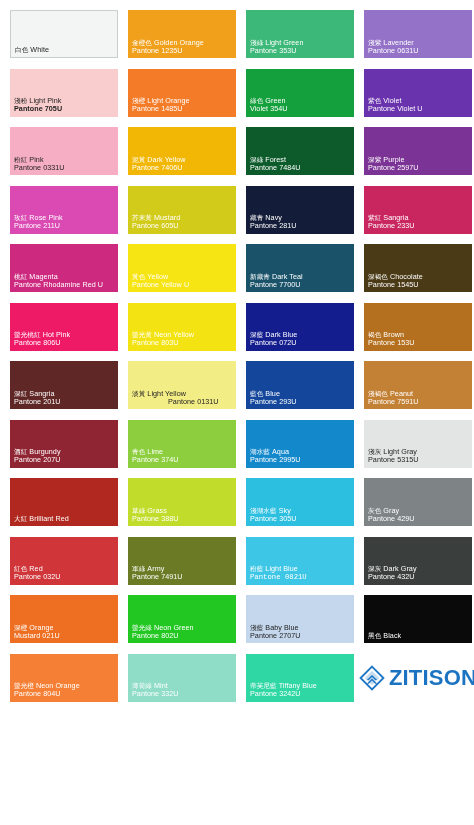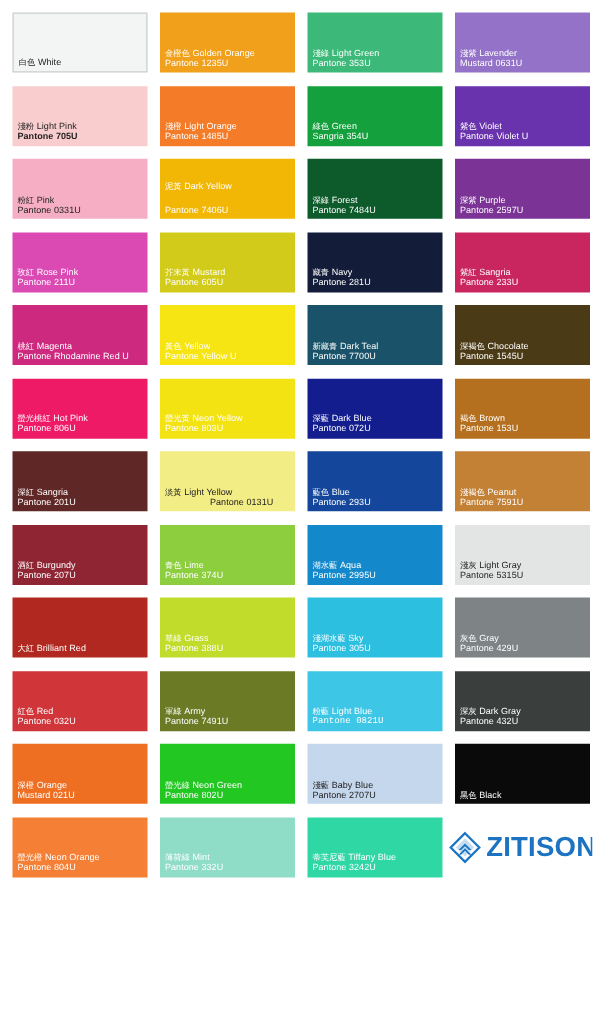--- a/index.html
+++ b/index.html
@@ -81,45 +81,45 @@
       <div class="swatch" title="金橙色 Golden Orange" style="background: rgb(240, 160, 26);">
         <div class="sw-name" style="color: rgb(255, 255, 255);"><span class="cn">金橙色</span> <span>Golden Orange</span></div>
         <div class="sw-code" style="color: rgb(255, 255, 255);">Pantone 1235U</div>
       </div>
       <div class="swatch" title="淺綠 Light Green" style="background: rgb(60, 184, 120);">
         <div class="sw-name" style="color: rgb(255, 255, 255);"><span class="cn">淺綠</span> <span>Light Green</span></div>
         <div class="sw-code" style="color: rgb(255, 255, 255);">Pantone 353U</div>
       </div>
       <div class="swatch" title="淺紫 Lavender" style="background: rgb(147, 114, 200);">
         <div class="sw-name" style="color: rgb(255, 255, 255);"><span class="cn">淺紫</span> <span>Lavender</span></div>
-        <div class="sw-code" style="color: rgb(255, 255, 255);">Mustard 0631U</div>
+        <div class="sw-code" style="color: rgb(255, 255, 255);">Pantone 0631U</div>
       </div>
       <div class="swatch" title="淺粉 Light Pink" style="background: rgb(249, 205, 205);">
         <div class="sw-name" style="color: rgb(34, 34, 34);"><span class="cn">淺粉</span> <span>Light Pink</span></div>
         <div class="sw-code" style="color: rgb(34, 34, 34); font-weight: bold;">Pantone 705U</div>
       </div>
       <div class="swatch" title="淺橙 Light Orange" style="background: rgb(244, 123, 39);">
         <div class="sw-name" style="color: rgb(255, 255, 255);"><span class="cn">淺橙</span> <span>Light Orange</span></div>
         <div class="sw-code" style="color: rgb(255, 255, 255);">Pantone 1485U</div>
       </div>
       <div class="swatch" title="綠色 Green" style="background: rgb(20, 160, 60);">
         <div class="sw-name" style="color: rgb(255, 255, 255);"><span class="cn">綠色</span> <span>Green</span></div>
-        <div class="sw-code" style="color: rgb(255, 255, 255);">Sangria 354U</div>
+        <div class="sw-code" style="color: rgb(255, 255, 255);">Violet 354U</div>
       </div>
       <div class="swatch" title="紫色 Violet" style="background: rgb(106, 51, 174);">
         <div class="sw-name" style="color: rgb(255, 255, 255);"><span class="cn">紫色</span> <span>Violet</span></div>
         <div class="sw-code" style="color: rgb(255, 255, 255);">Pantone Violet U</div>
       </div>
       <div class="swatch" title="粉紅 Pink" style="background: rgb(245, 174, 196);">
         <div class="sw-name" style="color: rgb(34, 34, 34);"><span class="cn">粉紅</span> <span>Pink</span></div>
         <div class="sw-code" style="color: rgb(34, 34, 34);">Pantone 0331U</div>
       </div>
       <div class="swatch" title="泥黃 Dark Yellow" style="background: rgb(242, 183, 5);">
         <div class="sw-name" style="color: rgb(255, 255, 255);"><span class="cn">泥黃</span> <span>Dark Yellow</span></div>
-        <div class="sw-code" style="color: rgb(255, 255, 255); margin-top: 11px;">Pantone 7406U</div>
+        <div class="sw-code" style="color: rgb(255, 255, 255);">Pantone 7406U</div>
       </div>
       <div class="swatch" title="深綠 Forest" style="background: rgb(13, 91, 43);">
         <div class="sw-name" style="color: rgb(255, 255, 255);"><span class="cn">深綠</span> <span>Forest</span></div>
         <div class="sw-code" style="color: rgb(255, 255, 255);">Pantone 7484U</div>
       </div>
       <div class="swatch" title="深紫 Purple" style="background: rgb(123, 51, 149);">
         <div class="sw-name" style="color: rgb(255, 255, 255);"><span class="cn">深紫</span> <span>Purple</span></div>
         <div class="sw-code" style="color: rgb(255, 255, 255);">Pantone 2597U</div>
       </div>
       <div class="swatch" title="玫紅 Rose Pink" style="background: rgb(219, 73, 179);">

